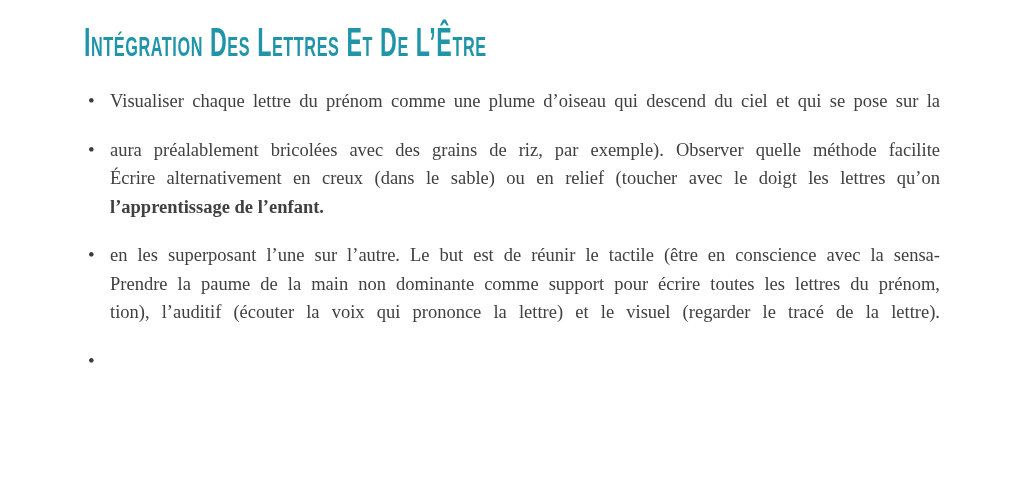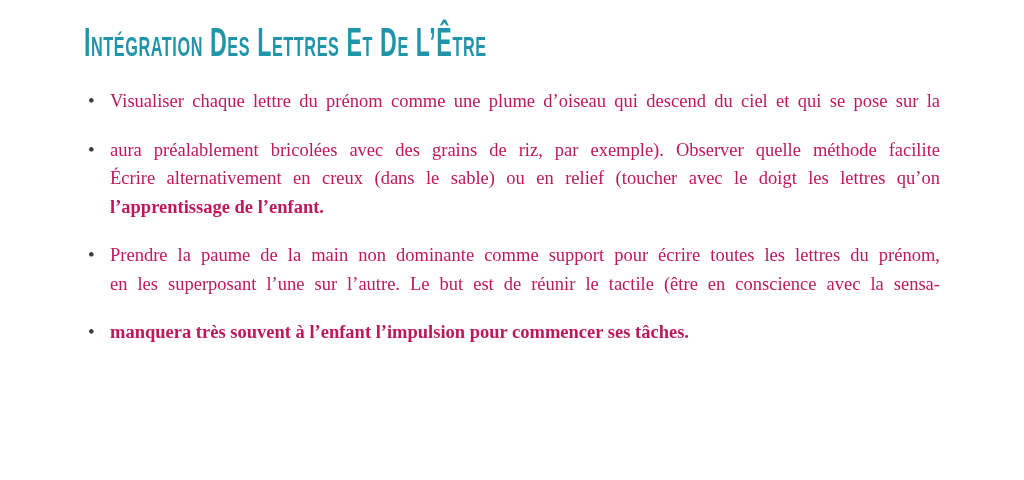--- a/index.html
+++ b/index.html
@@ -40,21 +40,21 @@
     flex: 0 0 22px;
     width: 22px;
     color: #3c3c3c;
     font-size: 19px;
     line-height: 28.5px;
   }
   .lines {
     width: 830px;
   }
   .line {
-    color: #be185d;
+    color: #404040;
     font-size: 18.5px;
     line-height: 28.5px;
     text-align: justify;
     text-align-last: justify;
     white-space: normal;
   }
   .line.last {
     text-align-last: left;
     font-weight: bold;
   }
@@ -80,26 +80,26 @@
       <div class="lines">
         <div class="line">aura préalablement bricolées avec des grains de riz, par exemple). Observer quelle méthode facilite</div>
         <div class="line">Écrire alternativement en creux (dans le sable) ou en relief (toucher avec le doigt les lettres qu’on</div>
         <div class="line last">l’apprentissage de l’enfant.</div>
       </div>
     </div>
 
     <div class="item">
       <span class="marker">•</span>
       <div class="lines">
+        <div class="line">en les superposant l’une sur l’autre. Le but est de réunir le tactile (être en conscience avec la sensa-</div>
         <div class="line">Prendre la paume de la main non dominante comme support pour écrire toutes les lettres du prénom,</div>
-        <div class="line">en les superposant l’une sur l’autre. Le but est de réunir le tactile (être en conscience avec la sensa-</div>
+        <div class="line">tion), l’auditif (écouter la voix qui prononce la lettre) et le visuel (regarder le tracé de la lettre).</div>
       </div>
     </div>
 
     <div class="item">
       <span class="marker">•</span>
       <div class="lines">
-        <div class="line last">manquera très souvent à l’enfant l’impulsion pour commencer ses tâches.</div>
       </div>
     </div>
 
   </div>
 </div>
 
 </body></html>

